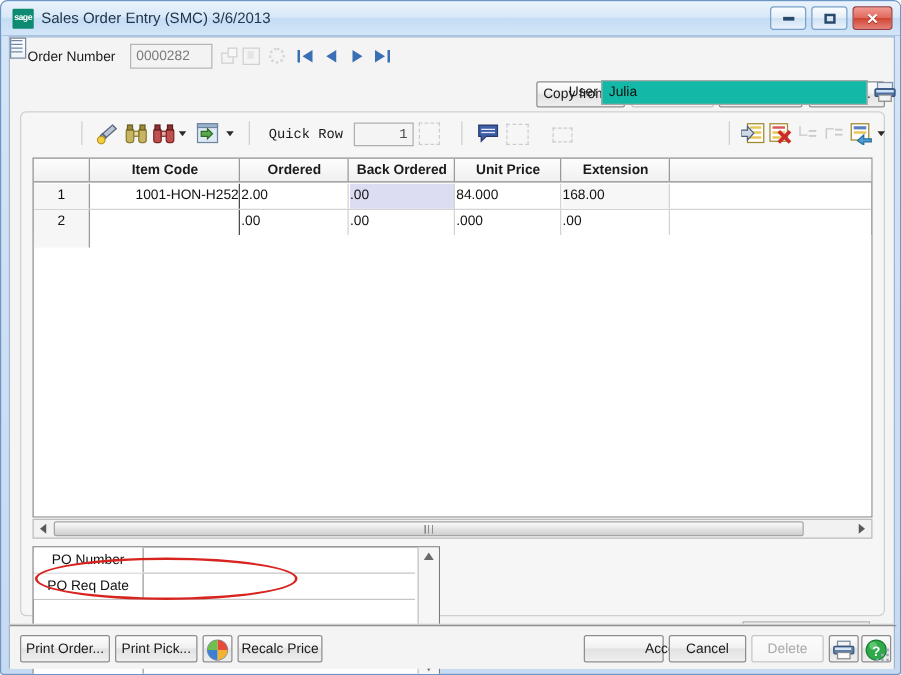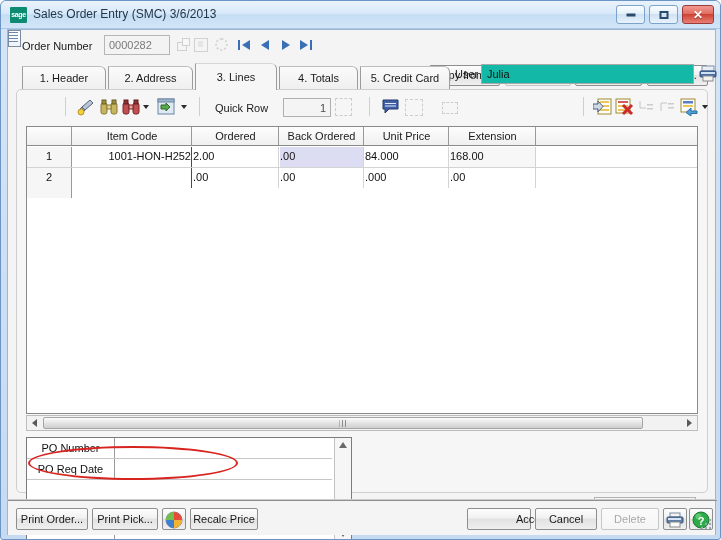--- a/index.html
+++ b/index.html
@@ -195,21 +195,21 @@
   
   #panel {
     position: absolute; left: 8px; top: 59px;
     width: 692px; height: 404px;
     background: #f6f6f6;
     border: 1px solid #cfcfcf;
     border-radius: 5px;
   }
 
   
-  #gridtoolbar { position: absolute; left: 0; top: 0; width: 690px; height: 34px; }
+  #gridtoolbar { position: absolute; left: 0; top: 0; width: 690px; height: 34px; font-family: Liberation Mono, monospace; }
   .tsep { position: absolute; top: 7px; width: 1px; height: 19px; background: #cfcfcf; }
   .ticon { position: absolute; }
   .tcaret {
     position: absolute; width: 0; height: 0;
     border-left: 3px solid transparent; border-right: 3px solid transparent;
     border-top: 4px solid #2a2a2a;
   }
   #lbl-quickrow { position: absolute; left: 198px; top: 12px; color: #1a1a1a; }
   #fld-quickrow {
     position: absolute; left: 266px; top: 8px;
@@ -224,21 +224,21 @@
   
   #grid {
     position: absolute; left: 9px; top: 36px;
     width: 672px; height: 288px;
     border: 1px solid #8a8a8a;
     background: #ffffff;
     overflow: hidden;
   }
   #gridhead { position: absolute; left:0; top:0; width: 672px; height: 19px;
     background: linear-gradient(to bottom, #fdfdfd 0%, #f0f0f0 100%);
-    border-bottom: 1px solid #8a8a8a; }
+    border-bottom: 1px solid #8a8a8a; font-weight: bold; }
   .ghc {
     position: absolute; top: 0; height: 18px;
     border-right: 1px solid #9a9a9a;
     text-align: center; padding-top: 3px;
     color: #1a1a1a; font-size: 11px;
   }
   .grow { position: absolute; left: 0; width: 672px; height: 21px; border-bottom: 1px solid #d3d3d3; }
   .gc {
     position: absolute; top: 0; height: 20px;
     border-right: 1px solid #d3d3d3;
@@ -409,27 +409,20 @@
           </svg>
       </div>
       <div id="nav-memo"></div>
 
       <div class="btn" id="b-copyfrom"><span>Copy from...</span></div>
       <div class="btn disabled" id="b-defaults"><span>Defaults...</span></div>
       <div class="btn" id="b-customer"><span>Customer...</span></div>
       <div class="btn" id="b-credit"><span>Credit...</span></div>
     </div>
 
-    <div id="tabstrip">
-      <div class="tab" id="tab0"><span>1. Header</span></div>
-      <div class="tab" id="tab1"><span>2. Address</span></div>
-      <div class="tab active" id="tab2"><span>3. Lines</span></div>
-      <div class="tab" id="tab3"><span>4. Totals</span></div>
-      <div class="tab" id="tab4"><span>5. Credit Card</span></div>
-    </div>
 
     <div id="lbl-user">User</div>
     <div id="fld-user">Julia</div>
     <div id="icon-printer-hdr">
       <svg width="20" height="19" viewBox="0 0 20 19">
         <rect x="4" y="2" width="12" height="5" fill="#e8eef6" stroke="#7e8fa3"></rect>
         <rect x="2" y="7" width="16" height="6" rx="1" fill="#4a6fa5" stroke="#2f4f7a"></rect>
         <rect x="3" y="8" width="14" height="2" fill="#cfe0f2"></rect>
         <rect x="5" y="12" width="10" height="5" fill="#f2f2f2" stroke="#8a8a8a"></rect>
       </svg>

